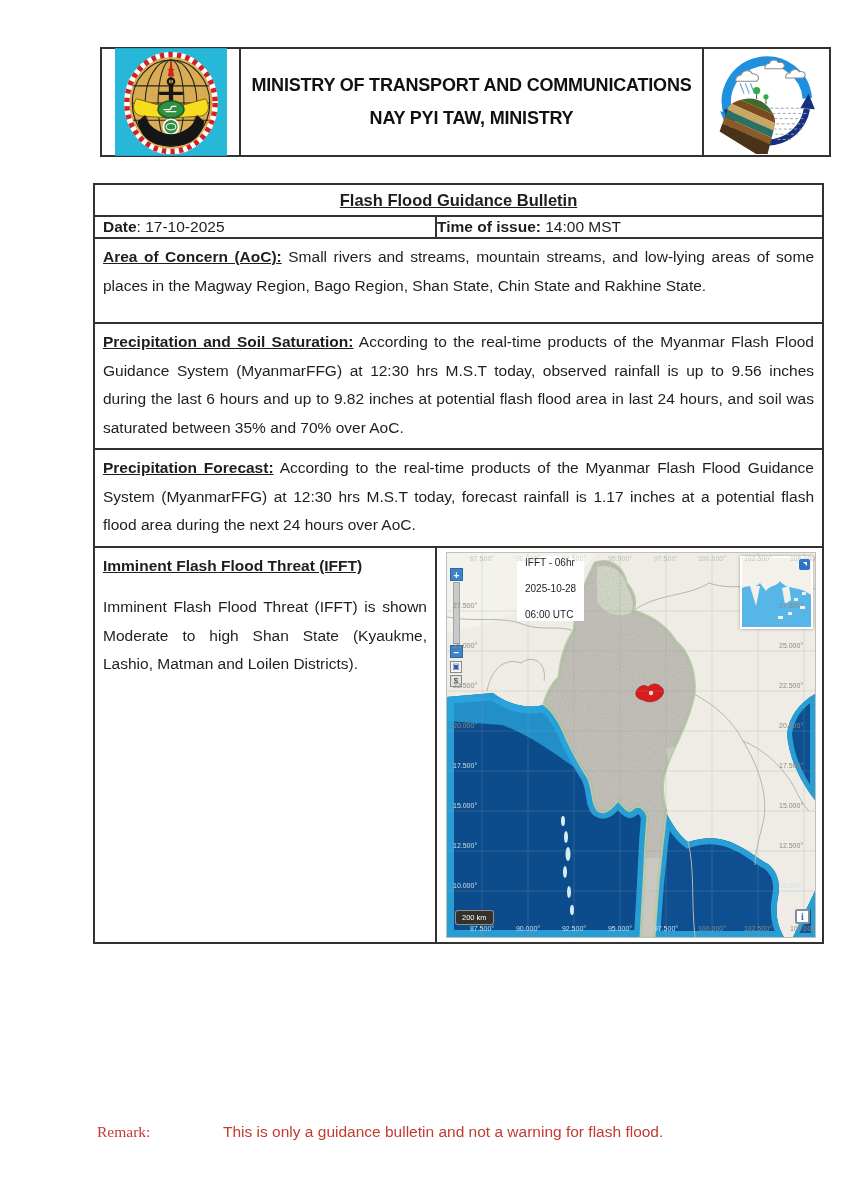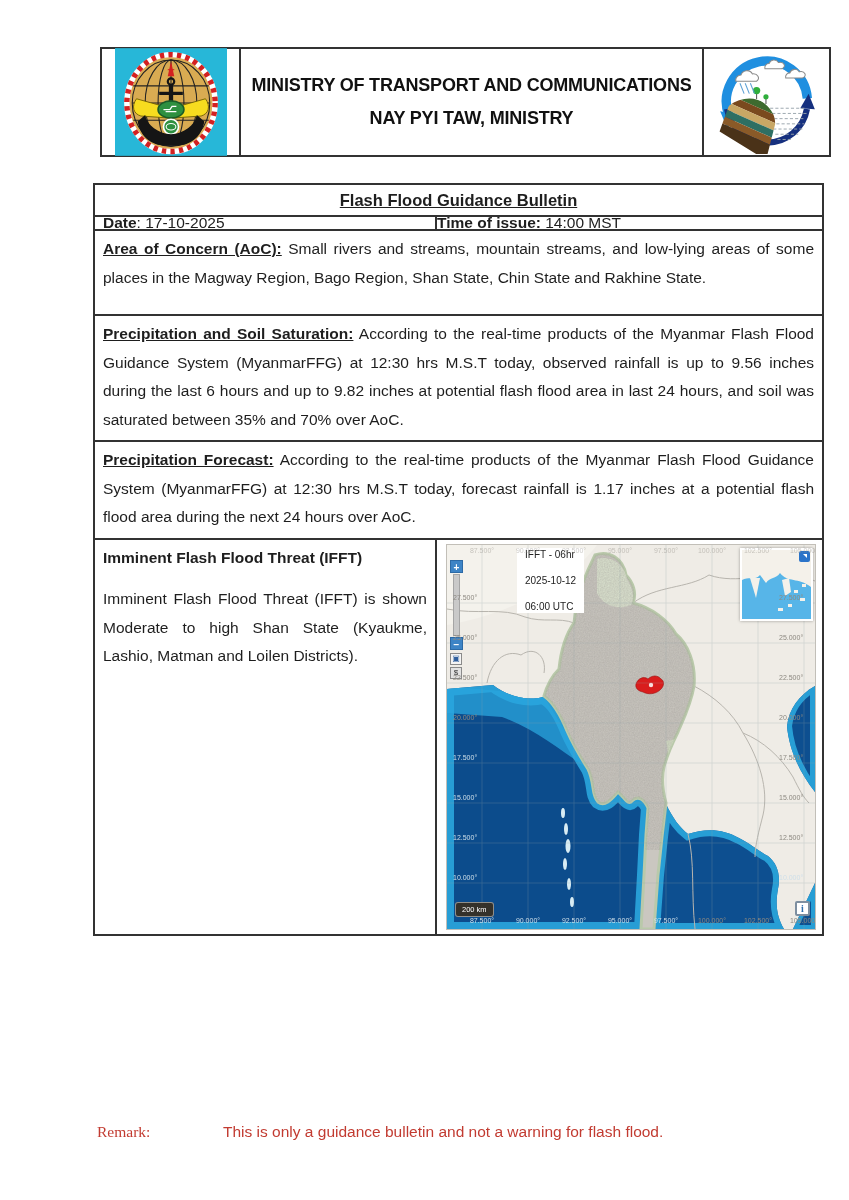--- a/index.html
+++ b/index.html
@@ -13,34 +13,34 @@
           font-weight:bold;font-size:18px;line-height:33px;letter-spacing:-0.2px;color:#111;}
   .h-logo2{width:127px;border-left:2px solid #323232;display:flex;align-items:center;justify-content:center;box-sizing:border-box;}
   
   .btable{position:absolute;left:93px;top:183px;width:731px;border:2px solid #323232;
           box-sizing:border-box;background:#fff;}
   .row{border-top:2px solid #323232;box-sizing:border-box;}
   .row:first-child{border-top:none;}
   .row-title{height:30px;display:flex;align-items:center;justify-content:center;
              font-weight:bold;font-size:16.5px;}
   .row-title span{text-decoration:underline;}
-  .row-date{height:14px;display:flex;font-size:15.5px;}
+  .row-date{height:22px;display:flex;font-size:15.5px;}
   .cell-date{width:342px;border-right:2px solid #323232;box-sizing:border-box;
              display:flex;align-items:center;padding-left:8px;}
   .cell-time{flex:1;display:flex;align-items:center;}
   .b{font-weight:bold;}
   .para{padding:4px 8px 6px 8px;font-size:15.5px;line-height:28.5px;text-align:justify;}
   .lbl{font-weight:bold;text-decoration:underline;}
   .row-aoc{min-height:65px;}
   .row-precip{min-height:113px;margin-top:16px;}
   .row-forecast{min-height:85px;}
   .row-ifft{height:396px;display:flex;}
   .cell-ifft-text{width:342px;border-right:2px solid #323232;box-sizing:border-box;
                   padding:4px 8px;font-size:15.5px;line-height:28.5px;}
-  .ifft-head{font-weight:bold;}
+  .ifft-head{font-weight:bold;text-decoration:underline;}
   .ifft-body{text-align:justify;margin-top:13px;}
   .cell-ifft-map{flex:1;position:relative;}
   
   .map{position:absolute;left:9px;top:4px;width:368px;height:384px;background:#efece6;
        border:1px solid #c2bfb8;box-sizing:content-box;overflow:hidden;}
   .map svg.geo{position:absolute;left:0;top:0;}
   .map-title{position:absolute;left:70px;top:3px;background:#ffffff;display:flex;gap:15px;
              padding:1px 8px;font-size:10px;color:#222;white-space:nowrap;flex-direction:column;}
   .gridlabel{position:absolute;font-size:7px;color:#8d8981;white-space:nowrap;}
   .gridlabel.sea{color:#cfdfe9;}
@@ -286,21 +286,21 @@
                 <line y1="0" y2="384" x1="173" x2="173"></line>
                 <line y1="0" y2="384" x1="219" x2="219"></line>
                 <line y1="0" y2="384" x1="265" x2="265"></line>
                 <line y1="0" y2="384" x1="311" x2="311"></line>
                 <line y1="0" y2="384" x1="357" x2="357"></line>
               </g>
           </svg>
 
           <div class="map-title">
             <span>IFFT - 06hr</span>
-            <span>2025-10-12</span>
+            <span>2025-10-28</span>
             <span>06:00 UTC</span>
           </div>
 
           <div class="minimap">
             <svg width="69" height="69" viewBox="0 0 69 69">
               <rect width="69" height="69" fill="#f4f1ea"></rect>
               <path d="M0,69 V30 C8,26 13,31 18,25 L24,33 C28,27 34,29 38,23 C46,33 56,27 69,37 V69 Z" fill="#57b5e8"></path>
               <path d="M8,28 L18,28 L14,48 Z" fill="#f4f1ea"></path>
               <path d="M40,30 L47,28 49,42 43,46 Z" fill="#f4f1ea"></path>
               <g fill="#f4f1ea">

